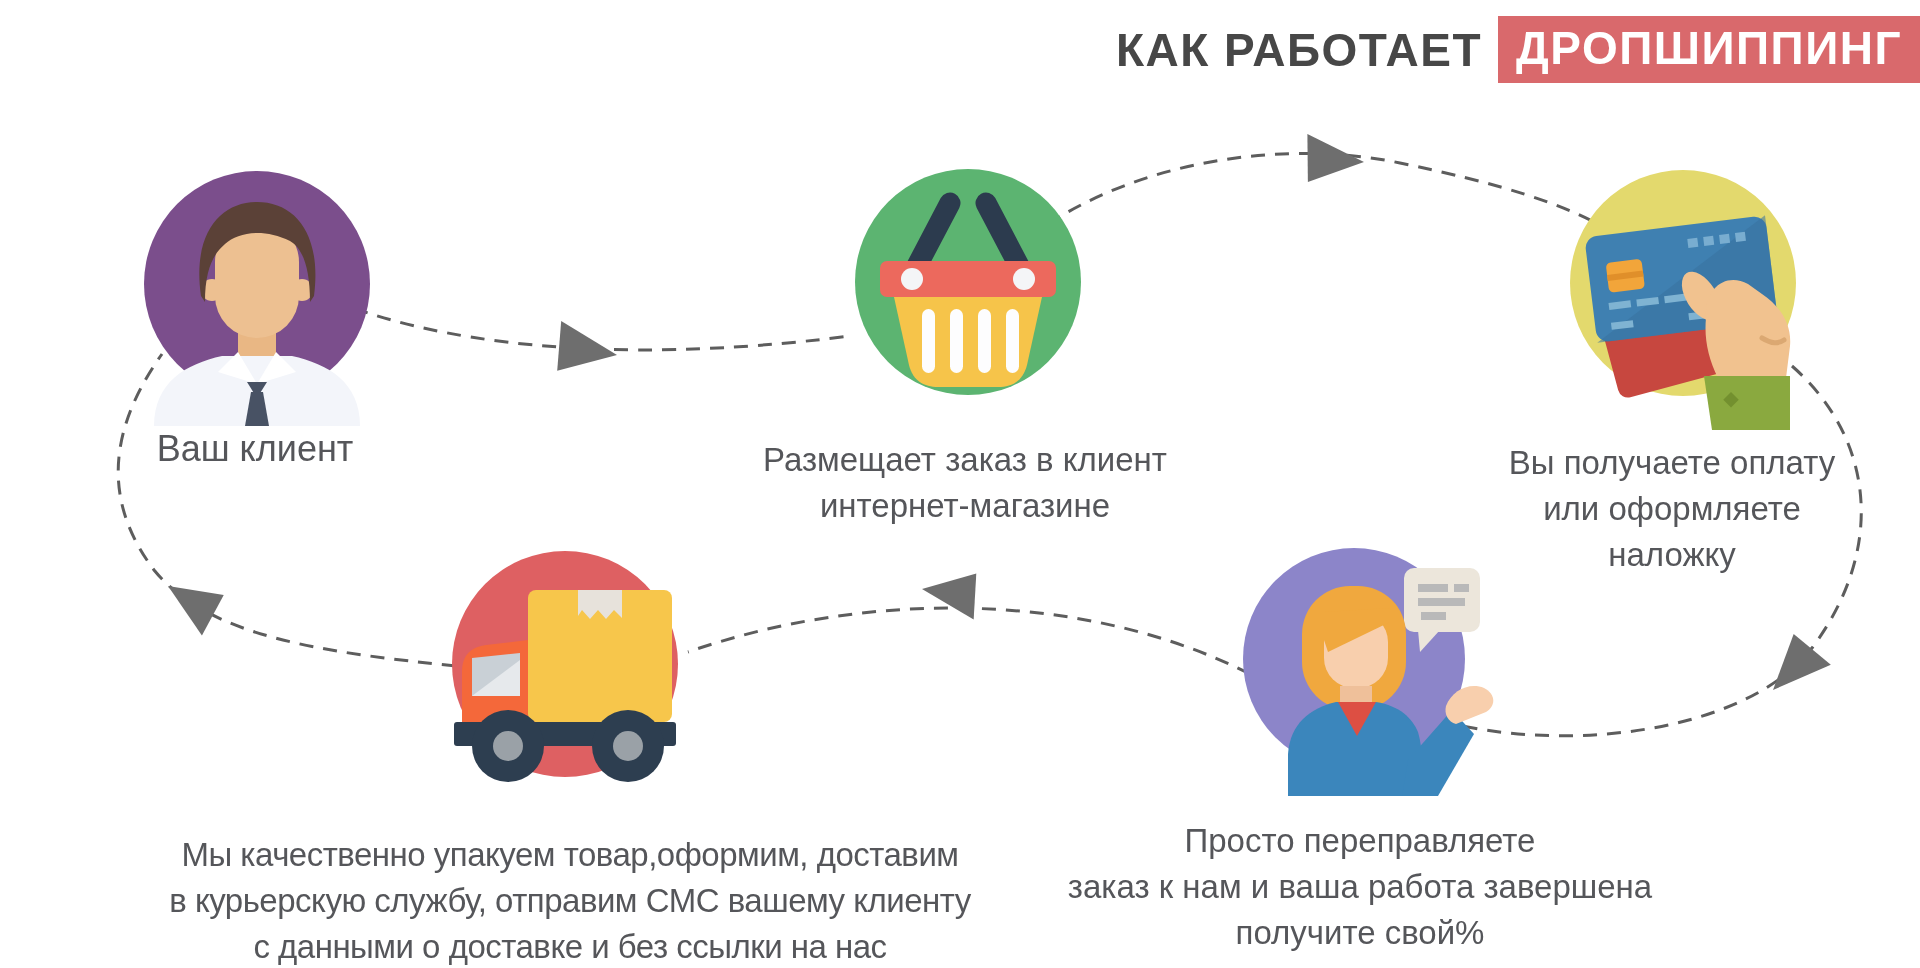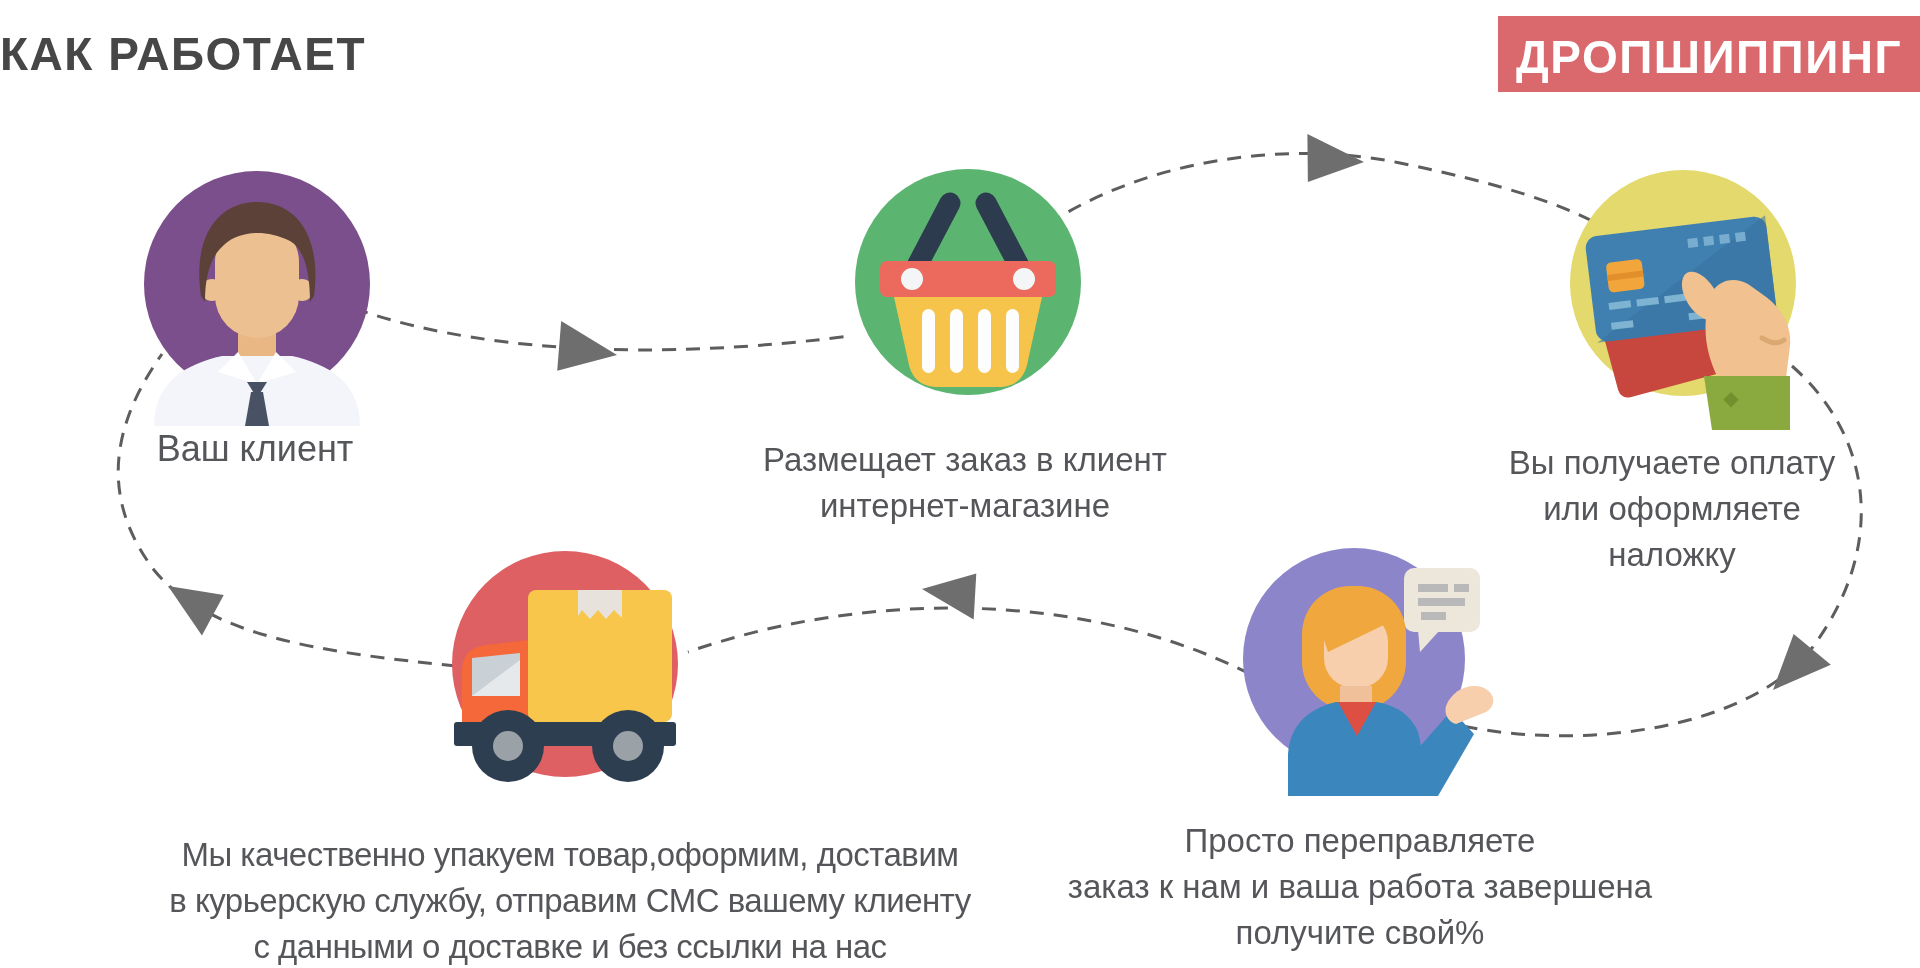--- a/index.html
+++ b/index.html
@@ -3,28 +3,28 @@
 <meta charset="utf-8">
 <style>
   * { margin:0; padding:0; box-sizing:border-box; }
   html,body { width:1920px; height:968px; }
   body {
     position:relative; background:#ffffff; overflow:hidden;
     font-family:"Liberation Sans", sans-serif;
   }
   .title-row {
     position:absolute; top:16px; left:0; width:1920px;
-    display:flex; justify-content:space-between; align-items:center; gap:16px;
+    display:flex; justify-content:flex-end; align-items:center; gap:16px;
   }
   .title-static {
     font-size:46px; font-weight:bold; color:#474747; letter-spacing:1.5px;
   }
   .title-badge {
     font-size:46px; font-weight:bold; color:#ffffff; background:#d9696c;
-    padding:14px 18px 8px 18px; letter-spacing:1.5px;
+    padding:5px 18px 8px 18px; letter-spacing:1.5px;
   }
   #connector-layer { position:absolute; left:0; top:0; }
   .icon-wrap { position:absolute; }
   .icon-wrap svg { overflow:visible; display:block; }
   .node-label {
     position:absolute; text-align:center; color:#55565a;
     font-size:33px; line-height:46px; white-space:pre-line;
   }
   .label-client { left:95px; top:426px; width:320px; font-size:36px; }
   .label-order { left:665px; top:437px; width:600px; }

